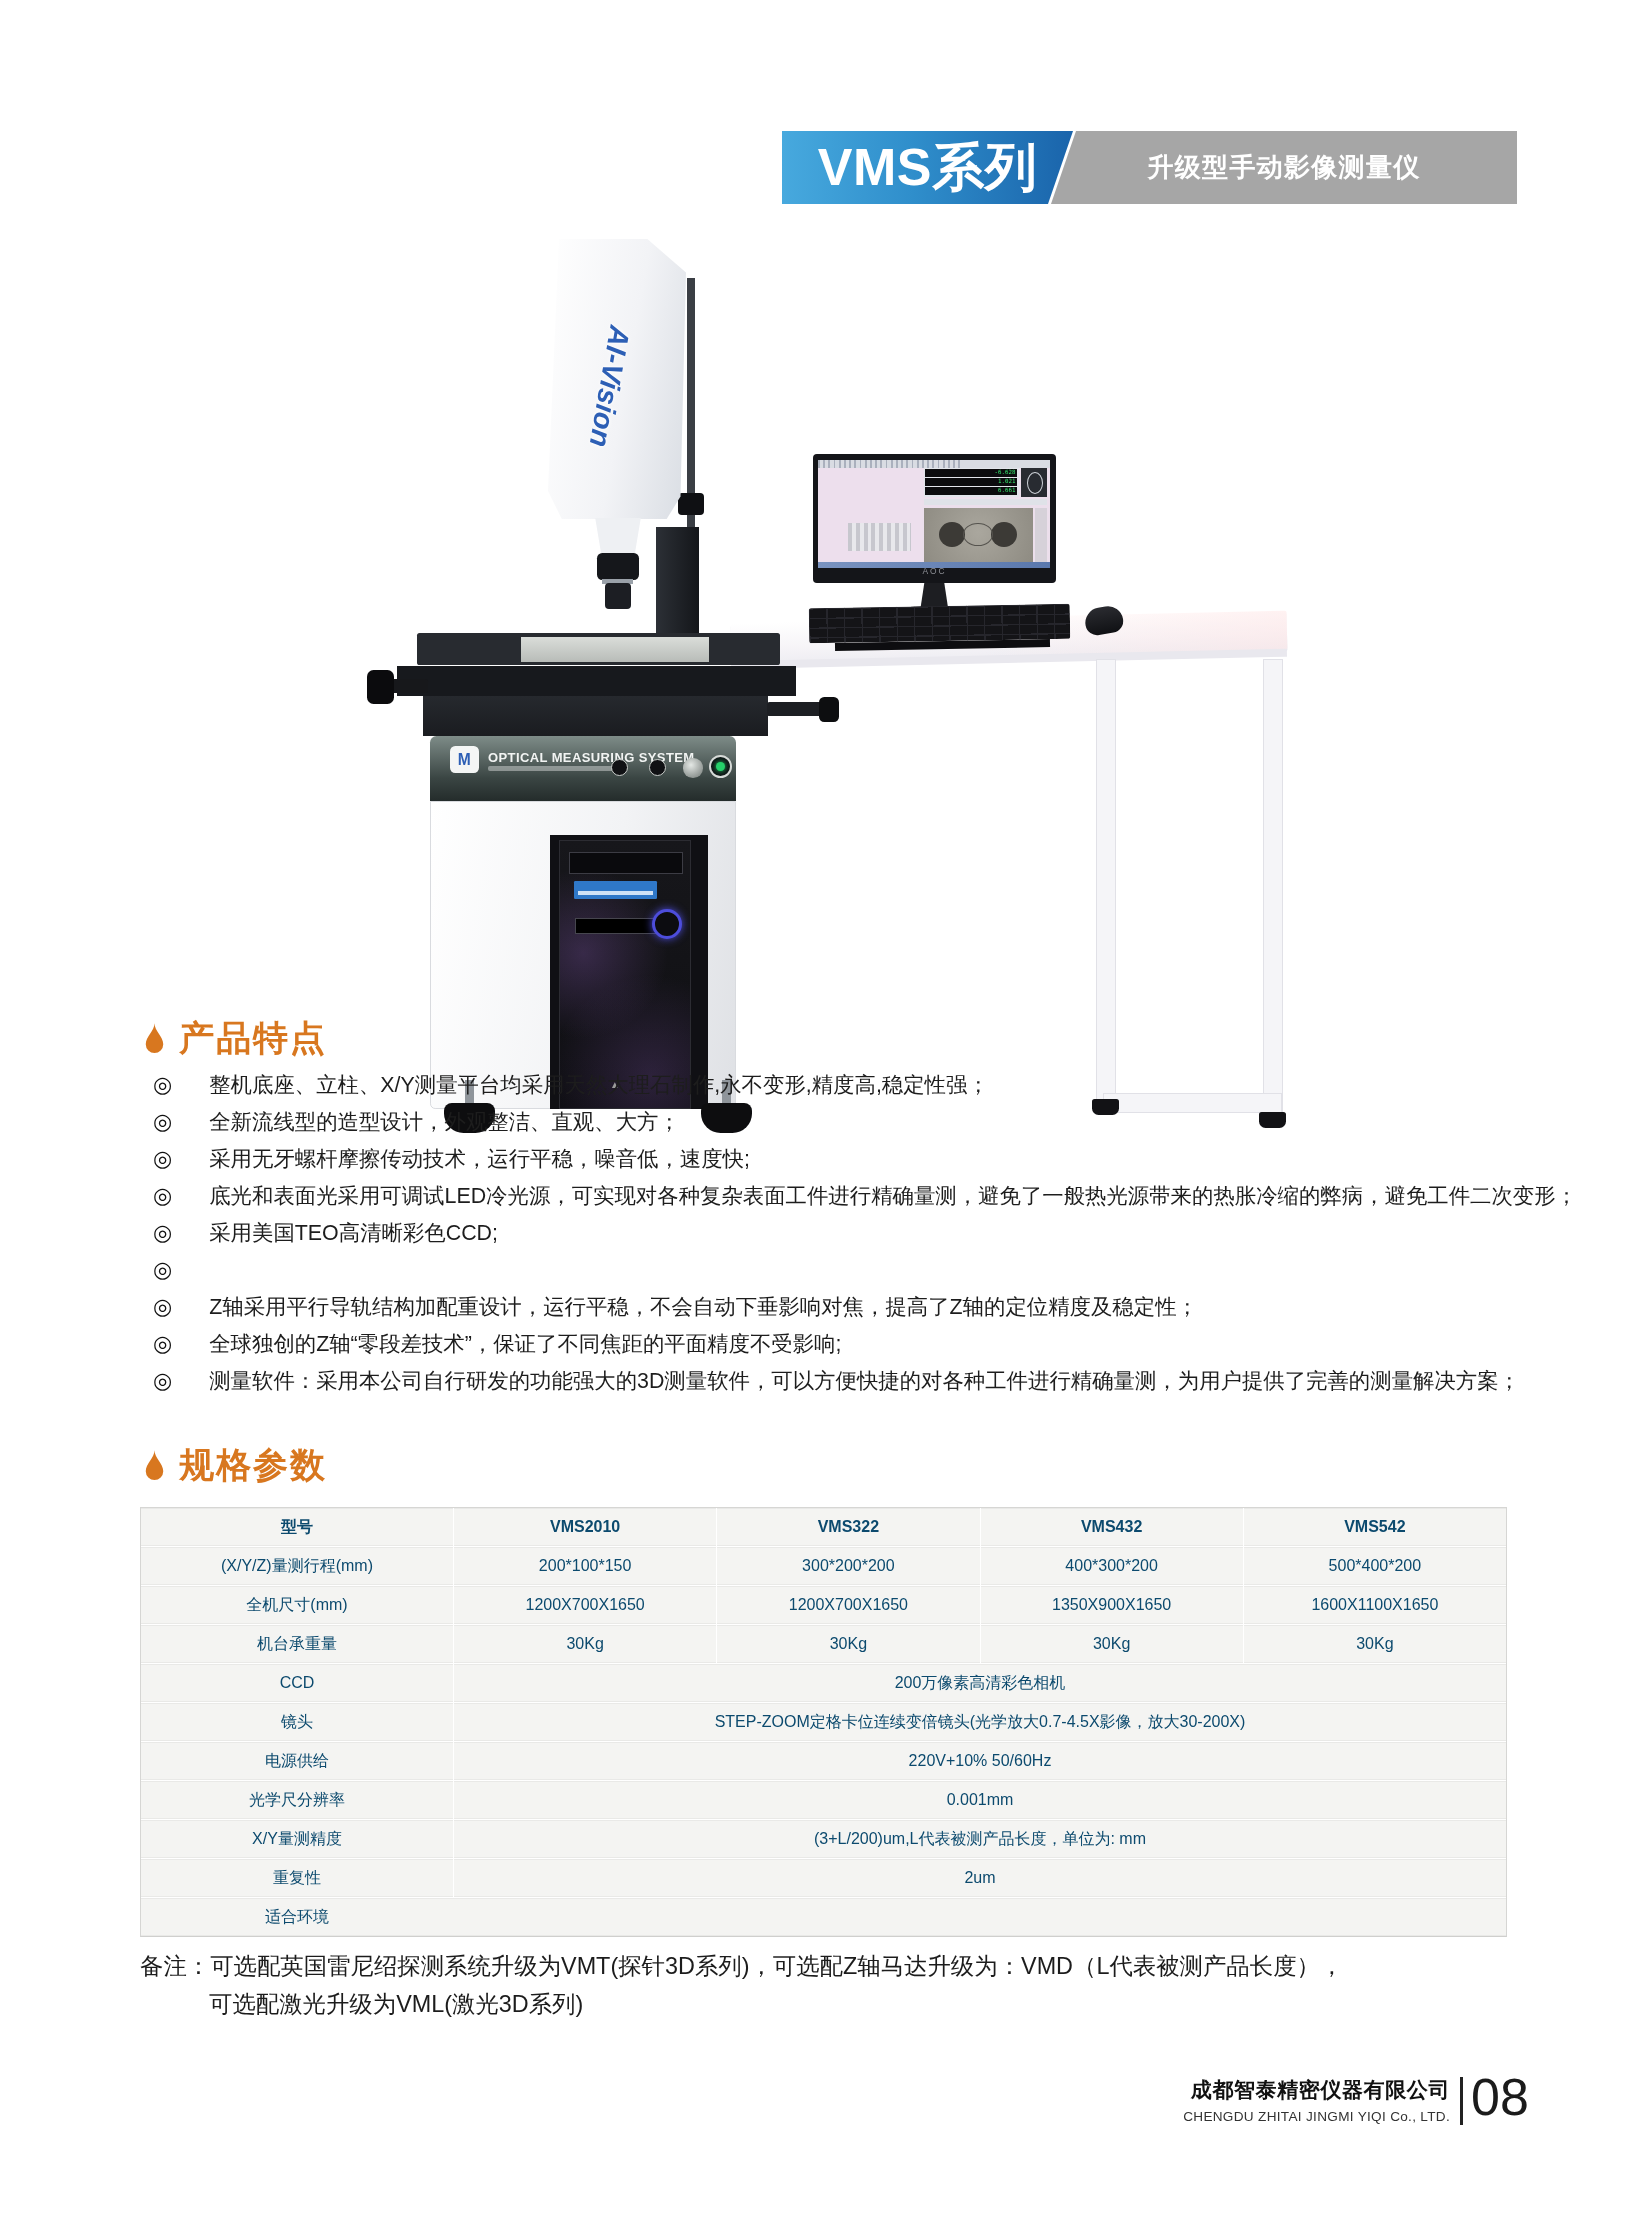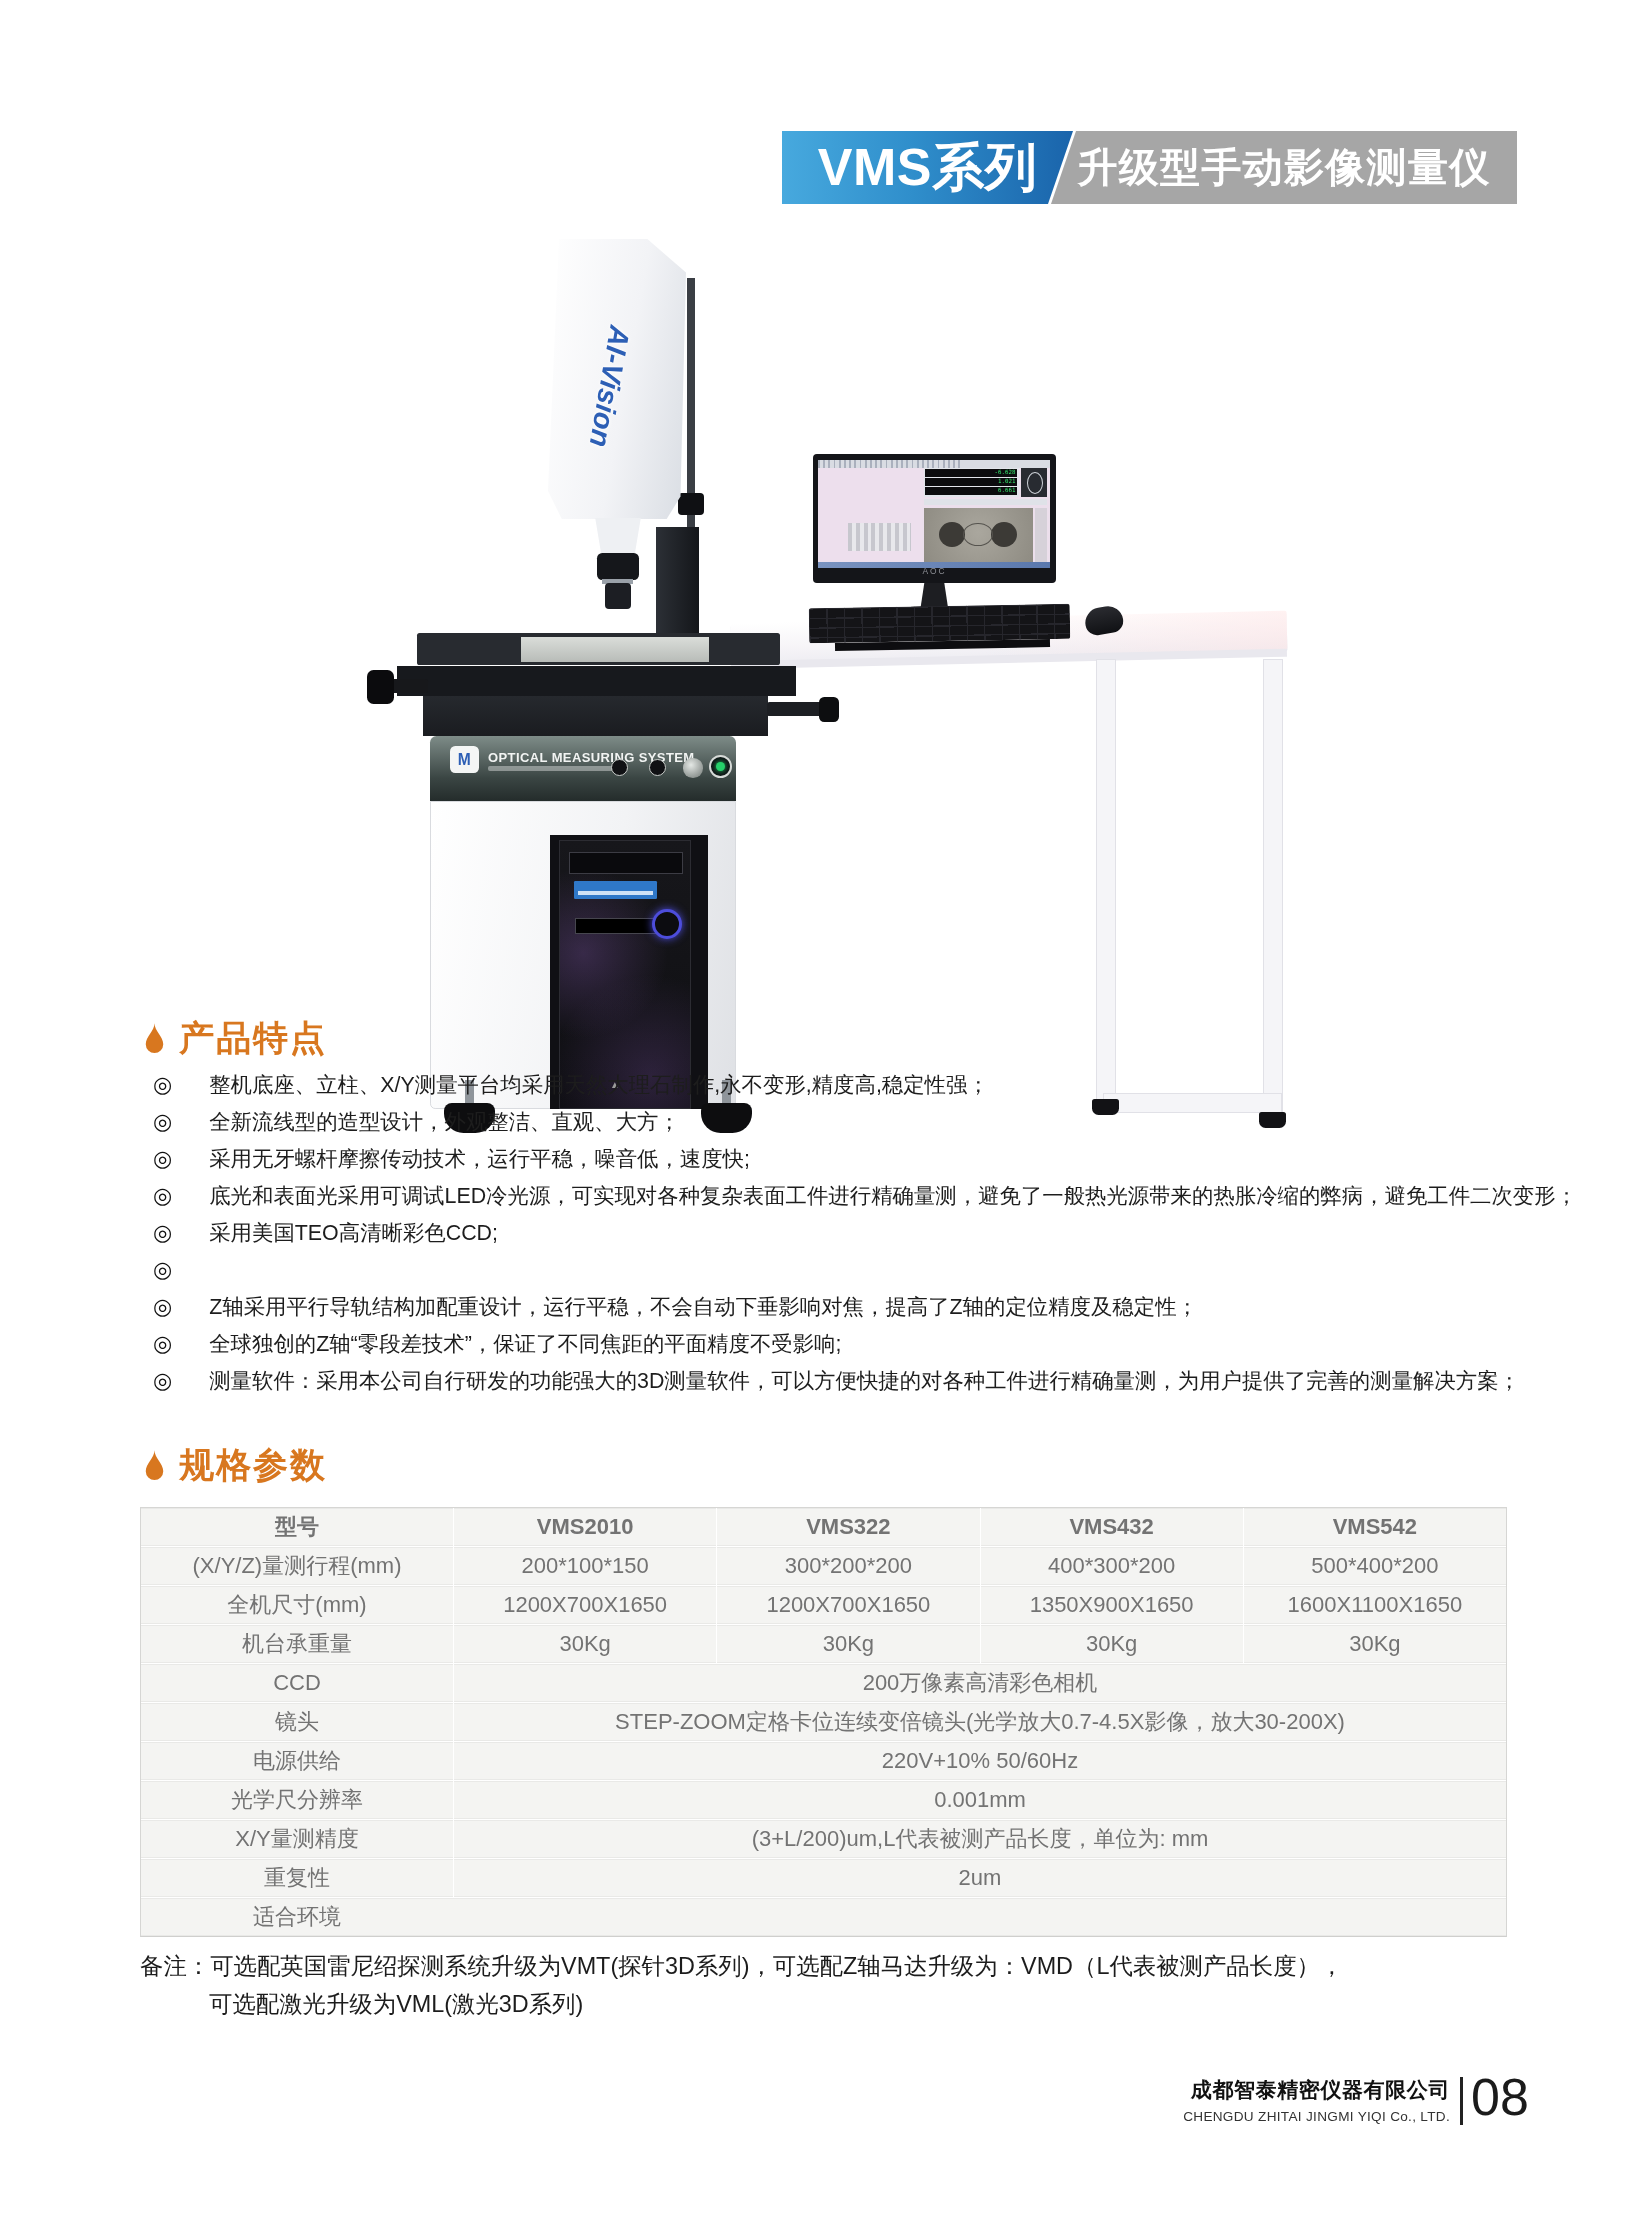--- a/index.html
+++ b/index.html
@@ -9,21 +9,21 @@
 
   
   .hdr-blue{left:782px;top:131px;width:291px;height:73px;
     background:linear-gradient(90deg,#47a9de 0%,#2f8ecb 45%,#1a64ab 100%);
     clip-path:polygon(0 0,100% 0,calc(100% - 25px) 100%,0 100%);
     display:flex;align-items:center;justify-content:center;
     color:#fff;font-weight:bold;font-size:52px;letter-spacing:0.6px;}
   .hdr-gray{left:1051px;top:131px;width:466px;height:73px;background:#a6a6a6;
     clip-path:polygon(25px 0,100% 0,100% 100%,0 100%);
     display:flex;align-items:center;justify-content:center;
-    color:#fff;font-weight:bold;font-size:40px;letter-spacing:1.3px;}
+    color:#fff;font-weight:bold;font-size:26px;letter-spacing:1.3px;}
 
   
   .photo{left:0;top:0;width:100%;height:100%;pointer-events:none;}
   
   .desk-top{left:731px;top:617px;width:556px;height:39px;border-radius:1.9px;
     background:linear-gradient(180deg,#ffffff,#f7f5f8 60%,#efeef3);
     transform:rotate(-1.3deg);box-shadow:0 1.9px 0 #e4e3e9;}
   .desk-top:after{content:"";position:absolute;inset:0;border-radius:1.9px;
     background:linear-gradient(90deg,transparent 45%,rgba(255,225,225,.45));}
   .desk-edge{left:731px;top:655px;width:556px;height:8.4px;background:#e9e8ee;transform:rotate(-1.3deg);}
@@ -141,21 +141,21 @@
   .bullet .mark{font-size:22px;color:#111;margin-right:17px;flex:0 0 auto;}
   .bullet .btxt{font-size:21.4px;color:#1d1d1d;letter-spacing:0;margin-left:20px;}
 
   
   .spec-table{left:140px;top:1507px;width:1367px;background:#fff;
     border:1.3px solid #d6d6d4;border-top-width:1.9px;border-bottom:1.9px solid #cfcfcd;box-sizing:border-box;}
   .trow{display:flex;height:38px;background:#f4f4f2;border-bottom:1.9px solid #ffffff;
     box-shadow:inset 0 0.6px 0 #dddddb,inset 0 -0.6px 0 #dddddb;}
   .trow:last-child{border-bottom:none;}
   .tcell{flex:1;display:flex;align-items:center;justify-content:center;
-    font-size:22px;color:#737373;border-right:1.9px solid #ffffff;overflow:hidden;}
+    font-size:16px;color:#0c4a6e;border-right:1.9px solid #ffffff;overflow:hidden;}
   .tcell:last-child{border-right:none;}
   .tlabel{flex:0 0 312px;}
   .thead .tcell{font-weight:bold;}
 
   .notes{left:140px;top:1947px;font-size:23.4px;line-height:38px;color:#1c1c1c;}
   .notes .l2{padding-left:69px;}
 
   
   .f-company{left:1144px;top:2076px;width:306px;text-align:right;}
   .f-cn{font-size:21px;font-weight:bold;color:#111;letter-spacing:0.6px;}

